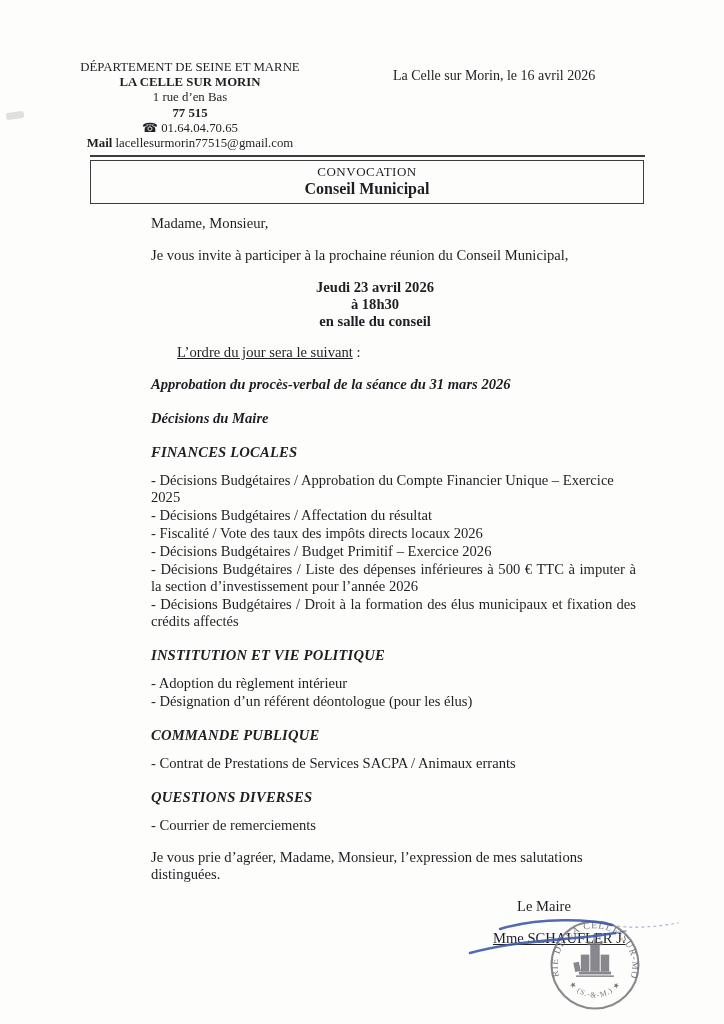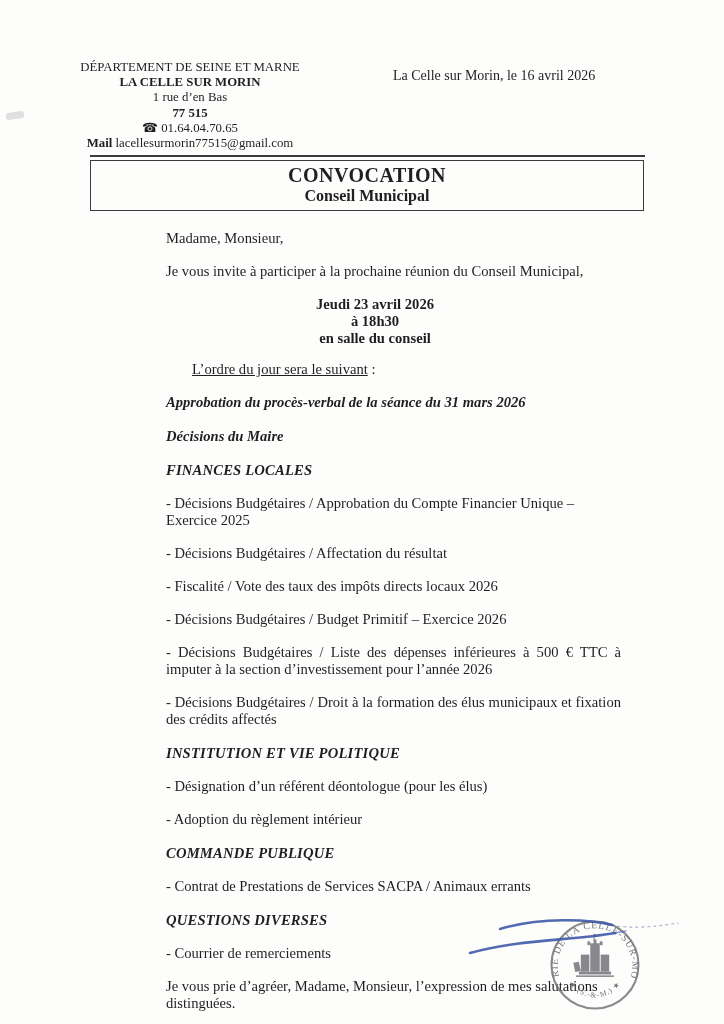--- a/index.html
+++ b/index.html
@@ -22,26 +22,26 @@
 
   
   .title-box{
     position:absolute;left:90px;top:160px;width:552px;
     border:1.5px solid #3c3c40;
     text-align:center;padding:3px 0 5px;
   }
   .title-box::before{
     content:"";position:absolute;left:-1.5px;right:-1.5px;top:-6px;height:1.5px;background:#3c3c40;
   }
-  .title-line1{font-weight:bold;font-size:20px;letter-spacing:.5px;}
+  .title-line1{font-weight:normal;font-size:13px;letter-spacing:.5px;}
   .title-line2{font-weight:bold;font-size:16px;}
 
   
   .body-block{position:absolute;left:150px;top:214px;width:487px;font-size:14.6px;line-height:17px;}
-  .body-block p{margin:16px;}
+  .body-block p{margin:1px;}
   .p-intro{margin-top:15px !important;}
   .meeting{margin-top:15px !important;width:450px;text-align:center;font-weight:bold;}
   .agenda-intro{margin-top:14px !important;padding-left:26px;}
   .agenda-intro .u{text-decoration:underline;}
   .approbation{margin-top:15px !important;font-weight:bold;font-style:italic;}
   .decisions{margin-top:17px !important;font-weight:bold;font-style:italic;}
   .section-heading{margin-top:17px !important;font-weight:bold;font-style:italic;letter-spacing:.2px;}
   .section-items{margin-top:11px;}
   .item{margin:0;}
   .item.justify{text-align:justify;font-family:Liberation Serif, serif;}
@@ -96,22 +96,22 @@
       <p class="item">- Décisions Budgétaires / Approbation du Compte Financier Unique – Exercice 2025</p>
       <p class="item">- Décisions Budgétaires / Affectation du résultat</p>
       <p class="item">- Fiscalité / Vote des taux des impôts directs locaux 2026</p>
       <p class="item">- Décisions Budgétaires / Budget Primitif – Exercice 2026</p>
       <p class="item justify">- Décisions Budgétaires / Liste des dépenses inférieures à 500 € TTC à imputer à la section d’investissement pour l’année 2026</p>
       <p class="item justify">- Décisions Budgétaires / Droit à la formation des élus municipaux et fixation des crédits affectés</p>
     </div>
 
     <p class="section-heading">INSTITUTION ET VIE POLITIQUE</p>
     <div class="section-items">
+      <p class="item">- Adoption du règlement intérieur</p>
       <p class="item">- Désignation d’un référent déontologue (pour les élus)</p>
-      <p class="item">- Adoption du règlement intérieur</p>
     </div>
 
     <p class="section-heading">COMMANDE PUBLIQUE</p>
     <div class="section-items">
       <p class="item">- Contrat de Prestations de Services SACPA / Animaux errants</p>
     </div>
 
     <p class="section-heading">QUESTIONS DIVERSES</p>
     <div class="section-items">
       <p class="item">- Courrier de remerciements</p>

